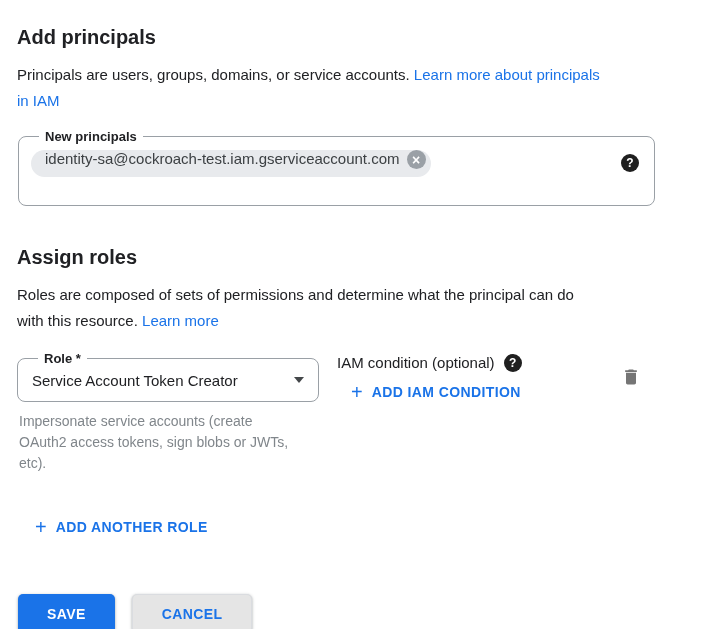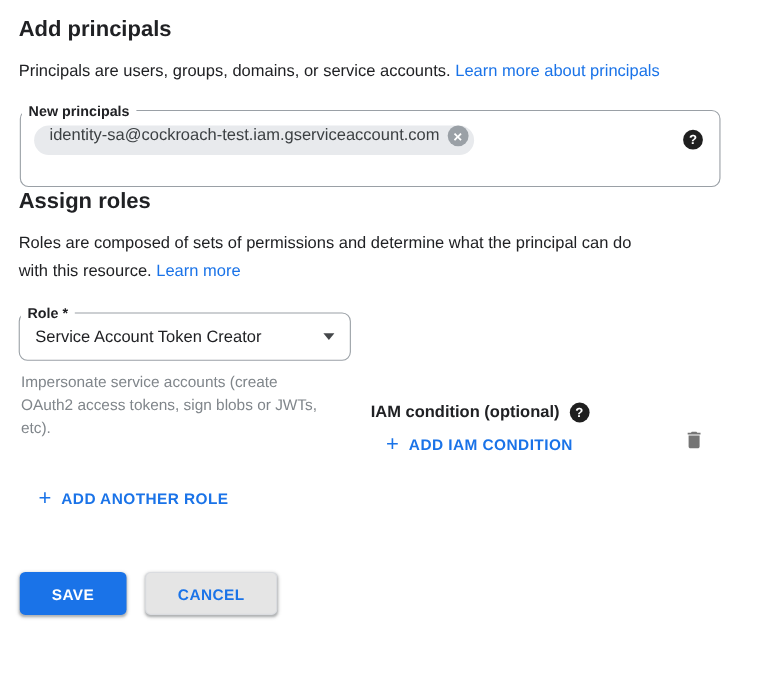--- a/index.html
+++ b/index.html
@@ -7,35 +7,35 @@
   body {
     width:713px; height:629px; overflow:hidden;
     font-family:"Liberation Sans", sans-serif;
     color:#202124;
   }
   .container { padding:0 0 0 17px; }
 
   .section-title {
     font-size:20px; font-weight:700; line-height:26px; color:#202124;
   }
-  #add-principals-title { margin-top:14px; }
-  #assign-roles-title { }
+  #add-principals-title { margin-top:24px; }
+  #assign-roles-title { margin-top:38px; }
 
   .body-text { font-size:15px; line-height:26px; color:#202124; margin-top:12px; }
   .body-text .line { display:block; }
   a.inline-link, .inline-link {
     color:#1a73e8; cursor:pointer;
   }
 
   
   .outlined-field {
     position:relative; border:1px solid #9aa0a6; border-radius:8px; background:#fff;
   }
   .float-label {
-    position:absolute; top:-9px; left:1px; background:#fff; padding:0 6px;
+    position:absolute; top:-9px; left:20px; background:#fff; padding:0 6px;
     font-size:13px; font-weight:700; color:#202124; line-height:17px; white-space:nowrap;
   }
 
   #principals-field { margin-top:22px; margin-left:1px; width:637px; height:70px; }
 
   .chip {
     position:absolute; top:13px; left:12px;
     display:inline-flex; align-items:flex-start; height:27px;
     background:#e8eaed; border-radius:14px; padding:0 5px 0 14px;
     font-size:15px; color:#3c4043; cursor:default;
@@ -47,38 +47,38 @@
     cursor:pointer;
   }
   .help-circle {
     width:18px; height:18px; border-radius:50%; background:#1f1f1f; color:#fff;
     font-size:12px; font-weight:700; display:inline-flex; align-items:center;
     justify-content:center; line-height:1; flex:0 0 auto; cursor:pointer;
   }
   #principals-help { position:absolute; right:15px; top:17px; }
 
   
-  .role-row { display:flex; margin-top:24px; align-items:flex-end; }
+  .role-row { display:flex; margin-top:24px; align-items:flex-start; }
   .role-col { width:302px; flex:0 0 302px; }
   #role-field { width:302px; height:44px; }
   .role-value {
     height:42px; display:flex; align-items:center; justify-content:space-between;
     padding:0 14px; font-size:15px; color:#202124; cursor:pointer;
   }
   .dropdown-arrow {
     width:0; height:0; border-left:5px solid transparent; border-right:5px solid transparent;
     border-top:6px solid #44474a; margin-left:10px;
   }
   .helper-text {
     margin:9px 0 15px 2px; width:282px; font-size:14px; line-height:21px; color:#80868b;
   }
 
   .iam-col { margin-left:18px; margin-top:-5px; }
   .iam-label-row { display:flex; align-items:center; gap:9px; }
-  .iam-label { font-size:15px; font-weight:700; color:#202124; line-height:20px; }
+  .iam-label { font-size:15px; font-weight:400; color:#202124; line-height:20px; }
 
   .text-button {
     display:inline-flex; align-items:center; gap:9px; border:none; background:none;
     color:#1a73e8; font-family:"Liberation Sans", sans-serif;
     font-size:14px; font-weight:700; letter-spacing:.4px; cursor:pointer; line-height:20px;
   }
   .text-button .plus { font-size:20px; font-weight:500; line-height:18px; letter-spacing:0; }
   #add-iam-condition { margin-top:9px; margin-left:14px; }
   #add-another-role { margin-top:28px; margin-left:18px; }
 
@@ -99,20 +99,21 @@
 </head>
 <body>
 
 <div class="container">
 
   <h1 class="section-title" id="add-principals-title">Add principals</h1>
 
   <p class="body-text">
     <span class="line"><span>Principals are users, groups, domains, or service accounts.</span>
       <a class="inline-link">Learn more about principals</a></span>
+    <span class="line"><a class="inline-link">in IAM</a></span>
   </p>
 
   <div class="outlined-field" id="principals-field">
     <span class="float-label">New principals</span>
     <span class="chip">
       <span>identity-sa@cockroach-test.iam.gserviceaccount.com</span>
       <span class="chip-close">×</span>
     </span>
     <span class="help-circle" id="principals-help">?</span>
   </div>

